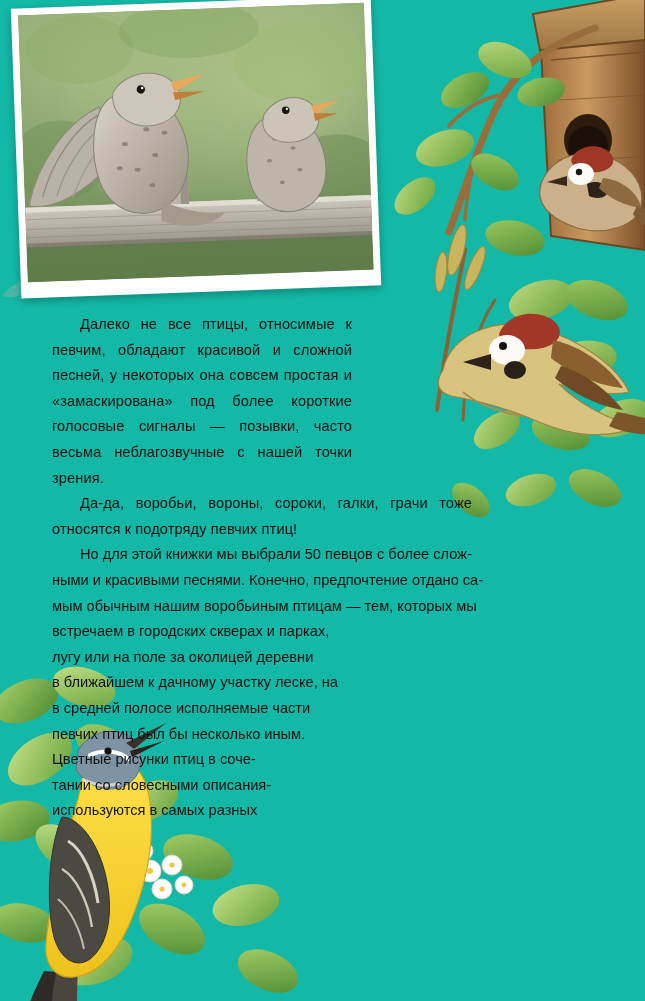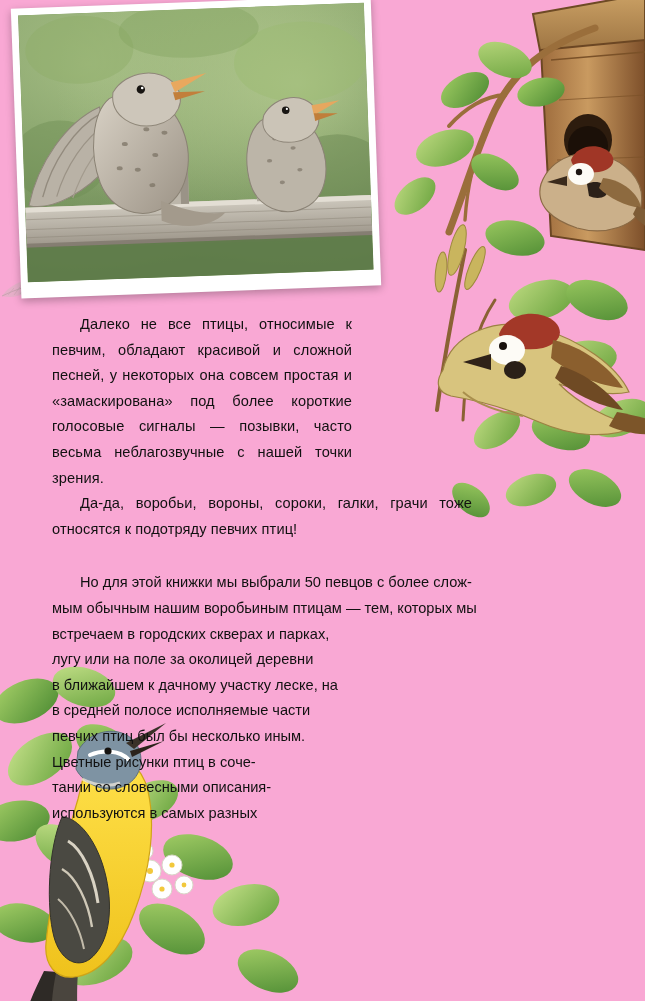--- a/index.html
+++ b/index.html
@@ -12,21 +12,21 @@
     height: 1001px;
     position: relative;
     overflow: hidden;
     font-family: "Liberation Sans", sans-serif;
     color: #1a1a1a;
   }
 
   .page {
     position: absolute;
     inset: 0;
-    background: #f9a8d4;
+    background: #14b8a6;
     padding-left: 7px;
   }
 
   
 
   .illus {
     position: absolute;
     pointer-events: none;
   }
 
@@ -101,21 +101,21 @@
 
   .shaped {
     width: 546px;
   }
   .shaped .ln {
     display: block;
     text-align: justify;
     text-indent: 0;
     white-space: nowrap;
   }
-  .shaped .ln.first { text-indent: 28px; margin-top: 28px; }
+  .shaped .ln.first { text-indent: 28px; }
   .shaped .ln.r { text-align: left; }
 </style>
 </head>
 <body>
 
 <div class="page">
 
   <div class="illus art-topright">
     <svg width="300" height="560" viewBox="0 0 300 560" xmlns="http://www.w3.org/2000/svg">
       <defs>
@@ -402,20 +402,21 @@
 
   <div class="text-col">
 
     <p class="para p1">Далеко не все птицы, относимые к певчим, обладают красивой и сложной песней, у некоторых она совсем простая и «замаскирована» под более короткие голосовые сигналы — позывки, часто весьма неблагозвучные с нашей точки зрения.</p>
 
 
     <p class="para p3">Да-да, воробьи, вороны, сороки, галки, грачи тоже относятся к подотряду певчих птиц!</p>
 
     <div class="shaped">
       <span class="ln first">Но для этой книжки мы выбрали 50 певцов с более слож-</span>
+      <span class="ln">ными и красивыми песнями. Конечно, предпочтение отдано са-</span>
       <span class="ln">мым обычным нашим воробьиным птицам — тем, которых мы</span>
       <span class="ln r">встречаем в городских скверах и парках,</span>
       <span class="ln r">лугу или на поле за околицей деревни</span>
       <span class="ln r">в ближайшем к дачному участку леске, на</span>
       <span class="ln r">в средней полосе исполняемые части</span>
       <span class="ln r">певчих птиц был бы несколько иным.</span>
     </div>
 
     <div class="shaped">
       <span class="ln r">Цветные рисунки птиц в соче-</span>

